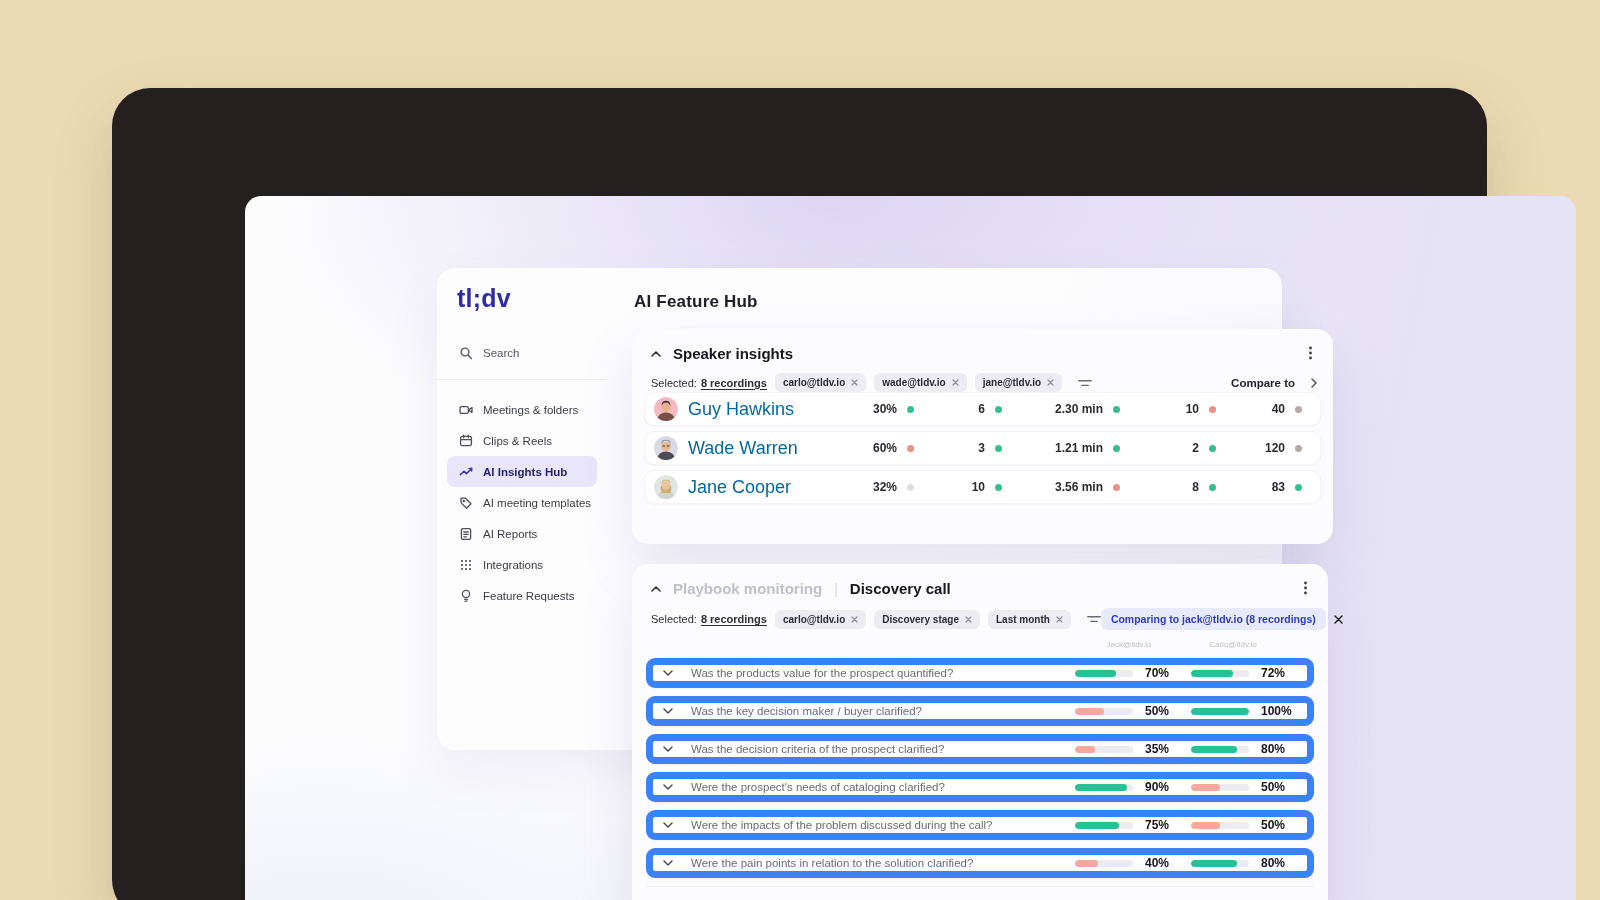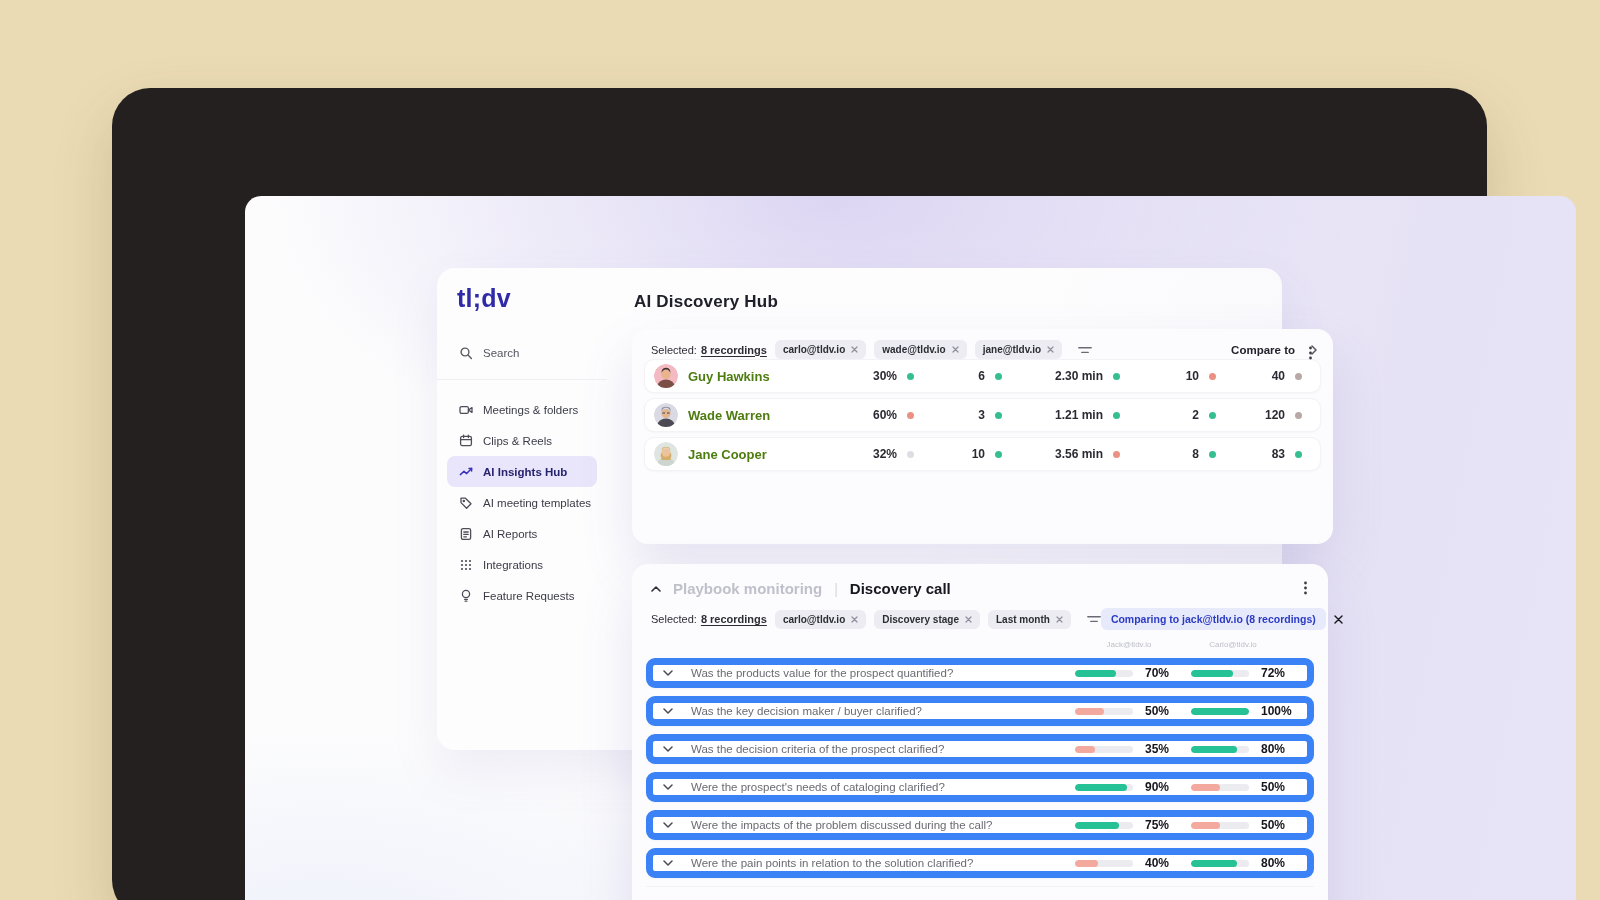--- a/index.html
+++ b/index.html
@@ -64,21 +64,21 @@
                  font-weight:600; color:#23232c; cursor:pointer; }
 
   
   .si-grid { display:grid; grid-template-columns:1fr 96px 88px 118px 96px 86px; align-items:center; }
   .si-headers { padding:10px 12px 0 12px; margin-bottom:4px; }
   .si-headers .hcell { font-size:8px; color:#bdbdc8; text-align:center; letter-spacing:.2px; }
   .si-rows { padding:0 12px; }
   .si-row { height:34px; background:#ffffff; border:1px solid #f2f2f7; border-radius:10px;
             margin-bottom:5px; cursor:pointer; box-shadow:0 1px 2px rgba(20,20,40,.03); }
   .si-name { display:flex; align-items:center; gap:10px; padding-left:9px; }
-  .si-name .nm { font-size:13px; font-weight:700; color:#4d7c0f; }
+  .si-name .nm { font-size:18px; font-weight:400; color:#0369a1; }
   .avatar { width:24px; height:24px; border-radius:50%; overflow:hidden; flex:0 0 24px; }
   .vcell { display:flex; align-items:center; justify-content:flex-end; gap:10px; padding-right:18px; }
   .vtxt { font-size:12px; font-weight:600; color:#2a2a33; }
   .dot { width:7px; height:7px; border-radius:50%; }
   .dot--green { background:#35bf8e; }
   .dot--red { background:#ea9183; }
   .dot--gray { background:#b7a9a7; }
   .dot--lightgray { background:#dddde3; }
 
   
@@ -109,21 +109,21 @@
 </style>
 </head>
 <body>
 
 <div class="stage">
   <div class="laptop">
     <div class="screen">
 
       <div class="app-card" style="position:absolute; left:192px; top:72px;">
         <div class="logo">tl;dv</div>
-        <div class="page-title">AI Discovery Hub</div>
+        <div class="page-title">AI Feature Hub</div>
 
         <div class="sidebar">
           <div class="side-row side-search">
             <span class="sicon">
               <svg viewBox="0 0 14 14" width="14" height="14" fill="none" stroke="#5a5a64" stroke-width="1.4" stroke-linecap="round">
                 <circle cx="6" cy="6" r="3.9"></circle>
                   <path d="M9 9 L12.4 12.4"></path>
               </svg>
             </span>
             <span class="lbl">Search</span>
@@ -203,20 +203,28 @@
                 <circle cx="7" cy="5" r="3.6"></circle>
                   <path d="M5.7 10.4 H8.3 M6.1 12.2 H7.9"></path>
               </svg>
             </span>
             <span class="lbl">Feature Requests</span>
           </div>
         </div>
       </div>
 
       <div class="panel panel-a" style="left:387px; top:133px;">
+        <div class="panel-head">
+          <span>
+            <svg width="10" height="6" viewBox="0 0 10 6" fill="none" stroke="#2e2e38" stroke-width="1.6" stroke-linecap="round" stroke-linejoin="round">
+                <path d="M1 5 L5 1 L9 5"></path>
+              </svg>
+          </span>
+          <span class="panel-title">Speaker insights</span>
+        </div>
         <div class="kebab">
           <svg width="3" height="14" viewBox="0 0 3 14" fill="#3b3b45">
               <circle cx="1.5" cy="2" r="1.4"></circle>
               <circle cx="1.5" cy="7" r="1.4"></circle>
               <circle cx="1.5" cy="12" r="1.4"></circle>
             </svg>
         </div>
 
         <div class="filter-row">
           <span class="selected-lbl">Selected:</span>

